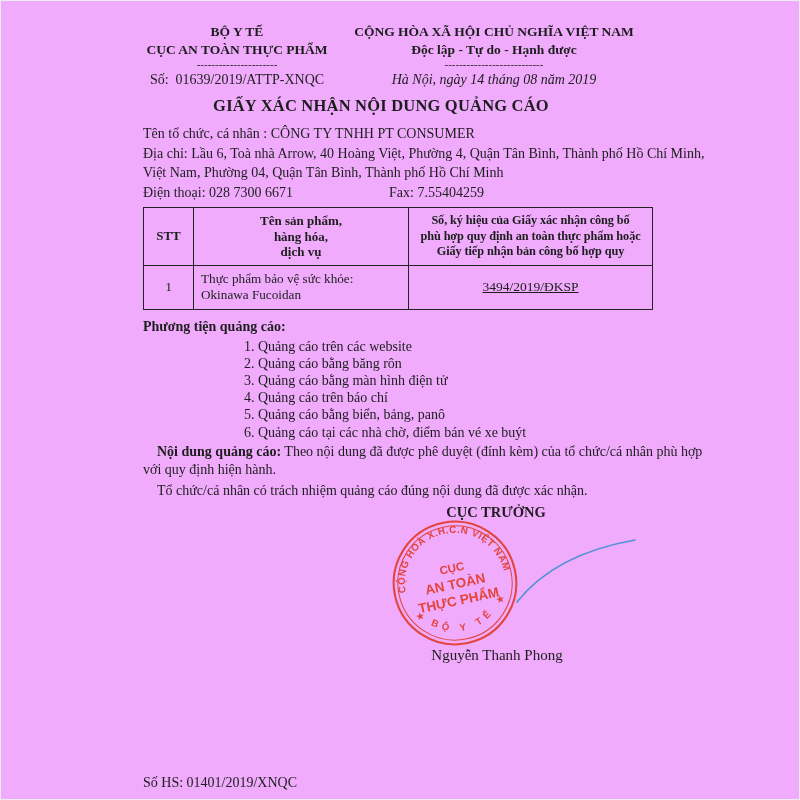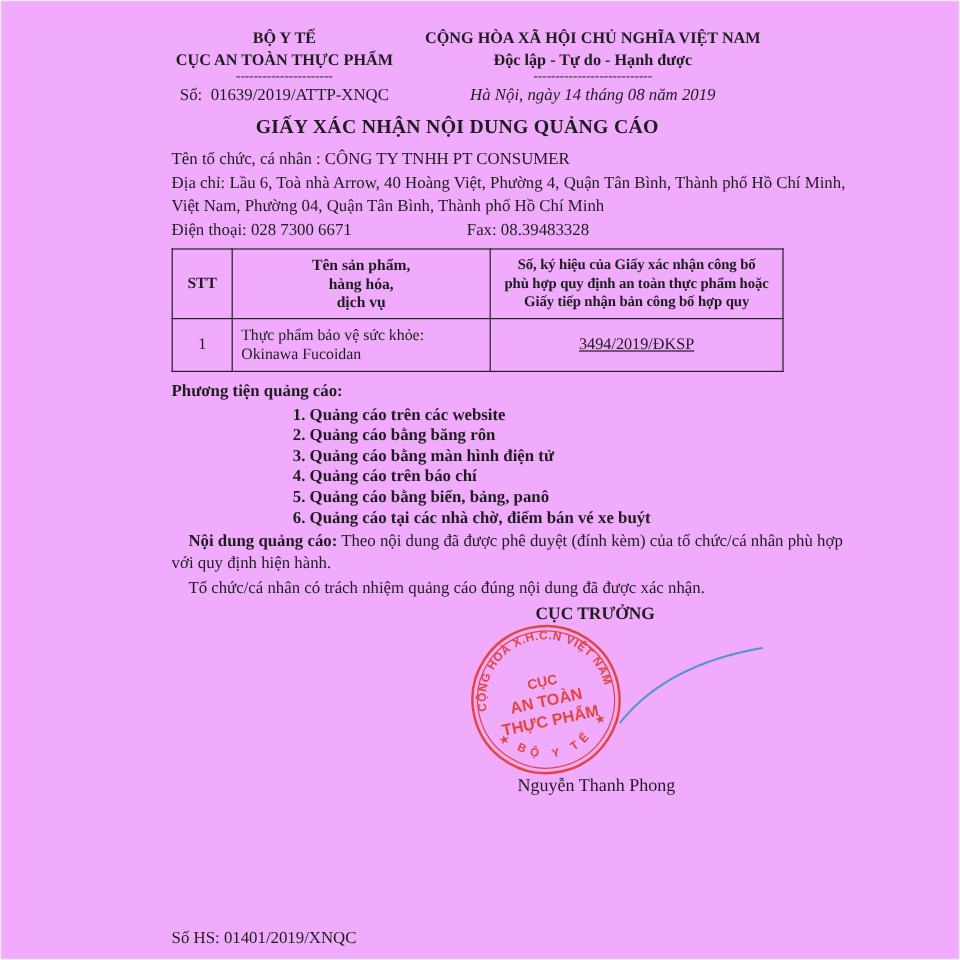--- a/index.html
+++ b/index.html
@@ -33,21 +33,21 @@
   th.h-stt{width:47px;font-size:13px;text-align:center;}
   th.h-prod{width:210px;font-size:13px;white-space:pre-line;line-height:15.5px;padding:5px 2px;}
   th.h-cert{width:243px;font-size:12.3px;white-space:pre-line;line-height:15.5px;padding:5px 0;letter-spacing:-.1px;}
   td.c-stt{text-align:center;font-size:13.5px;}
   td.c-prod{font-size:13.2px;line-height:16.5px;padding:3px 4px 3px 7px;}
   td.c-cert{text-align:center;font-size:13.5px;text-decoration:underline;}
   table.products td{height:37px;}
   
   .media-head{line-height:19px;margin-top:7px;}
   .media-list{margin-top:2px;}
-  .media-list .item{line-height:17.2px;padding-left:101px;font-weight:bold;}
+  .media-list .item{line-height:17.2px;padding-left:101px;}
   .media-list .item.wide{padding-left:13px;}
   .para{margin:2px 0 0 0;line-height:18.5px;text-indent:14px;}
   .sig-title{margin:4px 0 0 198px;width:310px;text-align:center;font-size:14.5px;}
   
   .stamp{position:absolute;left:389px;top:517px;transform:rotate(-12deg);}
   .stamp text{font-family:"Liberation Sans","DejaVu Sans",sans-serif;}
   .sig-stroke{position:absolute;left:506px;top:527px;}
   .sig-name{position:absolute;left:340px;top:646px;width:312px;text-align:center;font-size:15px;}
   .footer{position:absolute;left:142px;top:774px;font-size:14px;}
 </style>
@@ -71,21 +71,21 @@
     </div>
   </div>
 
   <div class="doc-title b">GIẤY XÁC NHẬN NỘI DUNG QUẢNG CÁO</div>
 
   <div class="content">
     <div class="orgline">Tên tổ chức, cá nhân : CÔNG TY TNHH PT CONSUMER</div>
     <div class="addr">Địa chỉ: Lầu 6, Toà nhà Arrow, 40 Hoàng Việt, Phường 4, Quận Tân Bình, Thành phố Hồ Chí Minh, Việt Nam, Phường 04, Quận Tân Bình, Thành phố Hồ Chí Minh</div>
     <div class="phone-row">
       <span class="ph">Điện thoại: 028 7300 6671</span>
-      <span>Fax: 08.39483328</span>
+      <span>Fax: 7.55404259</span>
     </div>
 
     <table class="products">
       <tbody>
           <tr>
         <th class="h-stt">STT</th>
         <th class="h-prod">Tên sản phẩm,
 hàng hóa,
 dịch vụ</th>
         <th class="h-cert">Số, ký hiệu của Giấy xác nhận công bố

